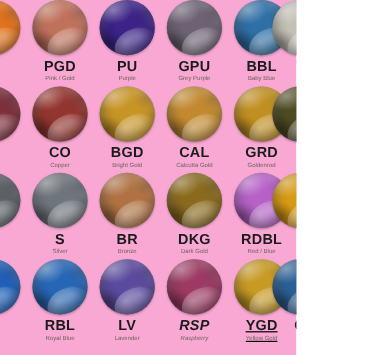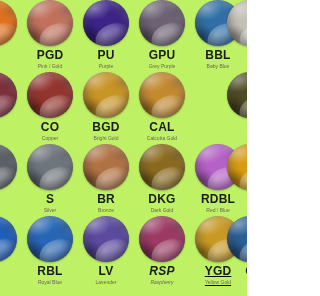--- a/index.html
+++ b/index.html
@@ -12,21 +12,21 @@
     height: 296px;
     overflow: hidden;
     font-family: "Liberation Sans", sans-serif;
     -webkit-font-smoothing: antialiased;
   }
 
   #swatch-chart {
     position: relative;
     width: 247px;
     height: 296px;
-    background: #bef264;
+    background: #f9a8d4;
   }
 
   .swatch-row {
     position: absolute;
     left: 0;
     width: 247px;
     height: 72px;
   }
 
   .swatch-cell {
@@ -178,20 +178,27 @@
         <div class="code">CAL</div>
         <div class="name">Calcutta Gold</div>
       </div>
       <div class="swatch-cell" style="left: 78px;">
         <div class="dot-wrap">
           <div class="dot" style="background-color: rgb(199, 148, 38);"></div>
         </div>
         <div class="code">BGD</div>
         <div class="name">Bright Gold</div>
       </div>
+      <div class="swatch-cell" style="left: 190px;">
+        <div class="dot-wrap">
+          <div class="dot" style="background-color: rgb(192, 143, 34);"></div>
+        </div>
+        <div class="code">GRD</div>
+        <div class="name">Goldenrod</div>
+      </div>
       <div class="swatch-cell" style="left: 222px;">
         <div class="dot-wrap">
           <div class="dot" style="background-color: rgb(78, 74, 34);"></div>
         </div>
         <div class="code"></div>
         <div class="name"></div>
       </div>
     </div>
     <div class="swatch-row" style="top: 144px;">
       <div class="swatch-cell" style="left: -34px;">

